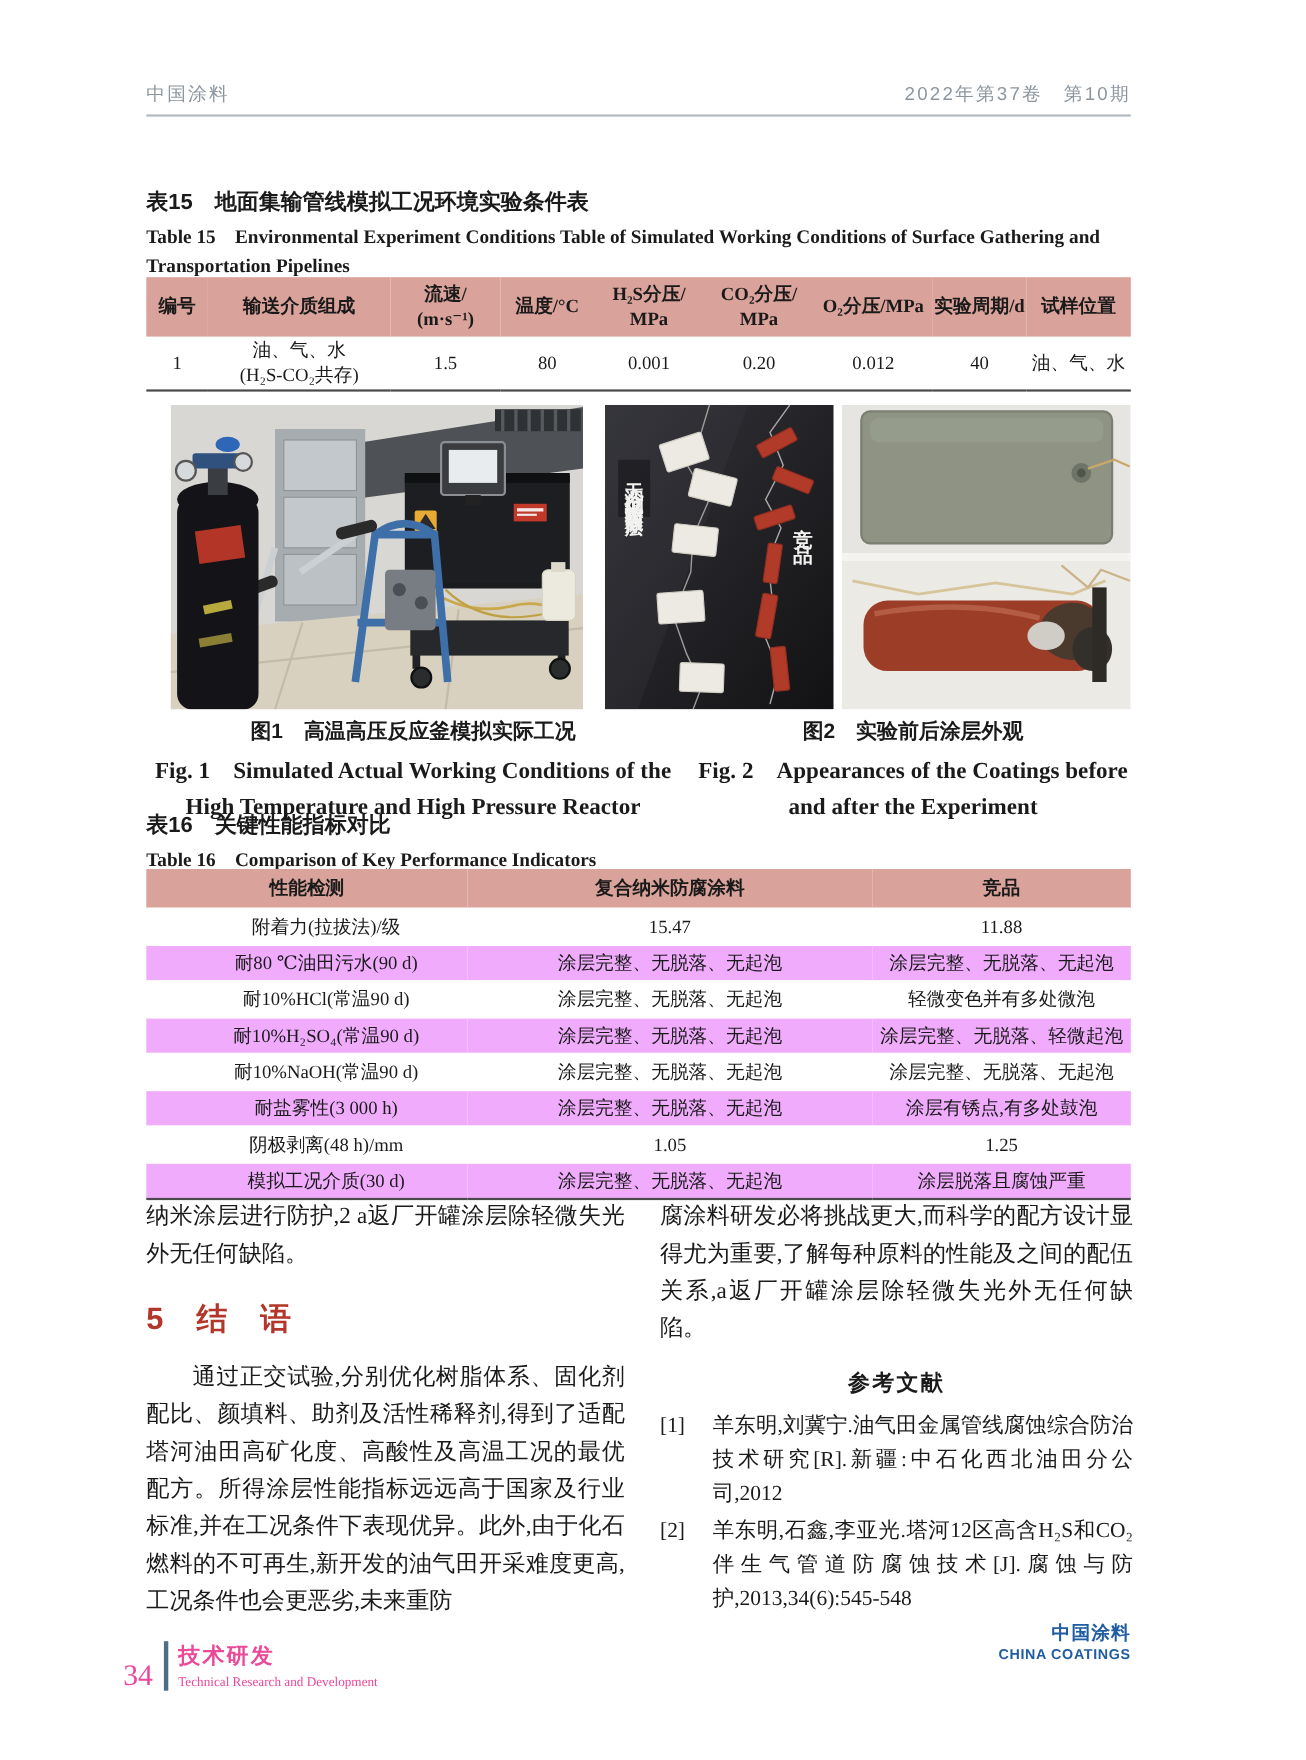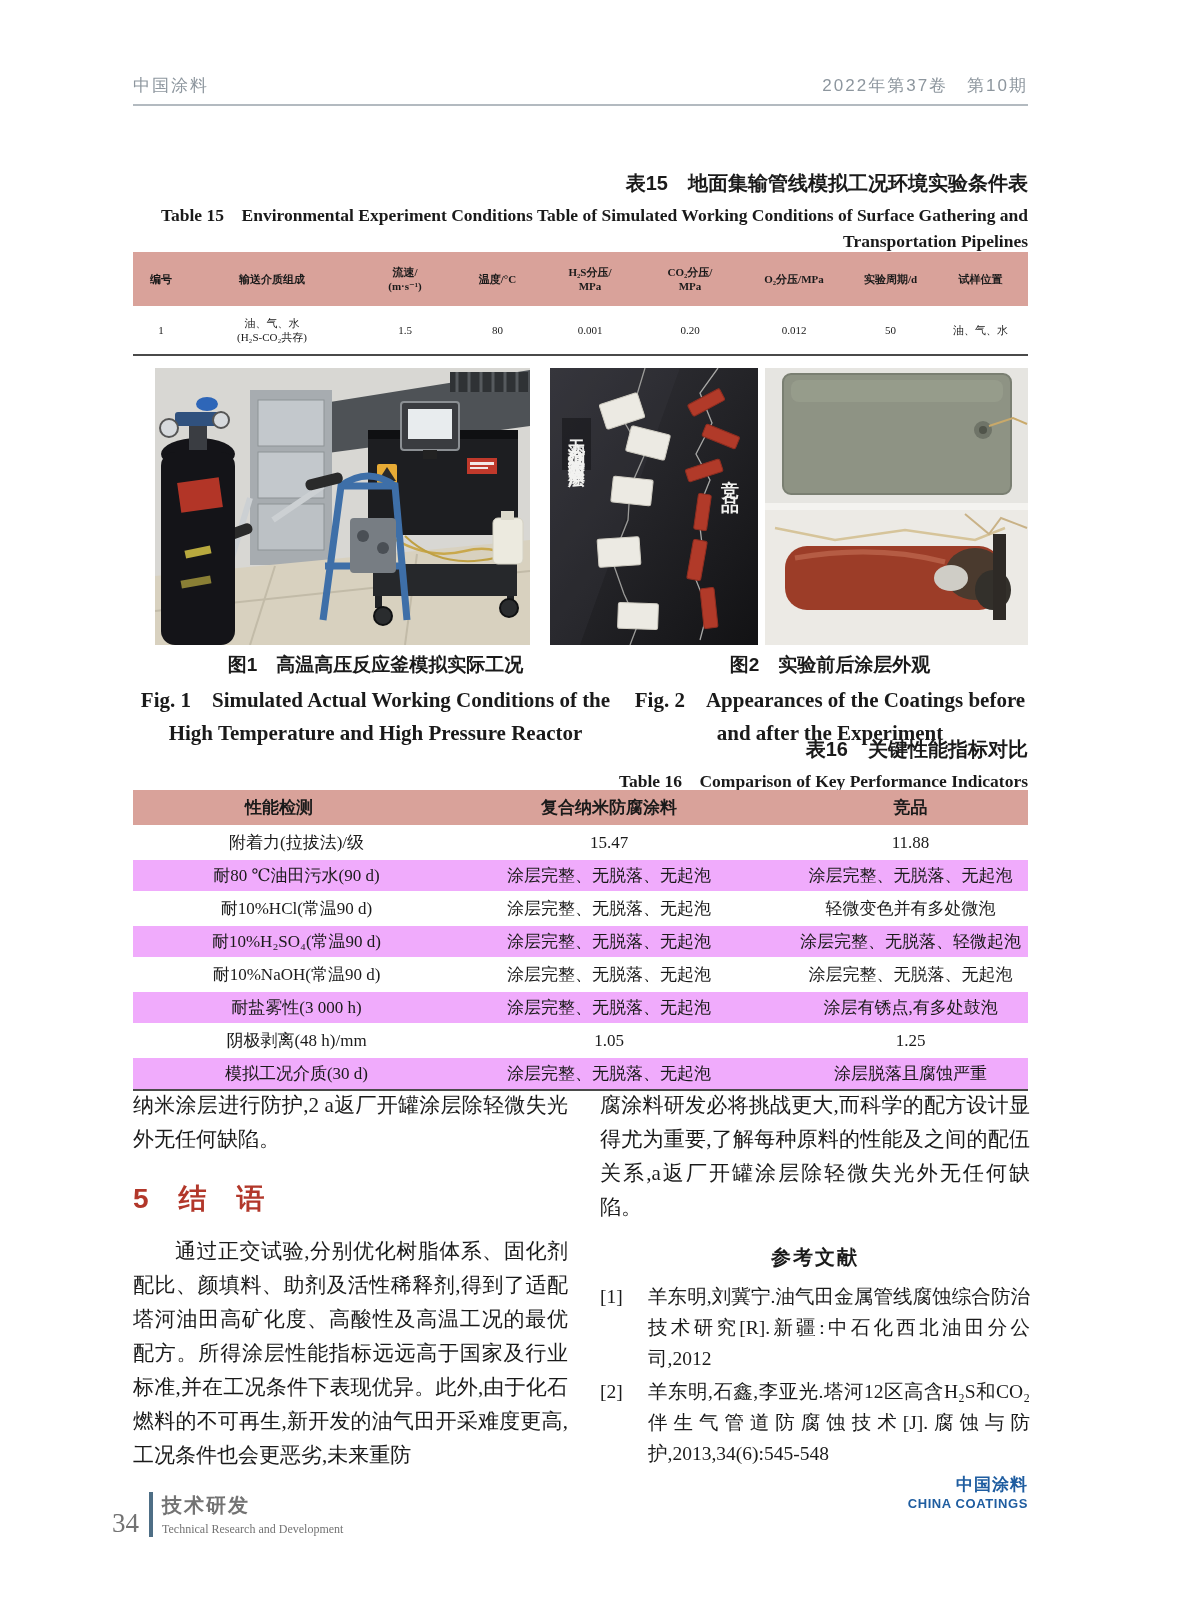--- a/index.html
+++ b/index.html
@@ -6,28 +6,28 @@
   .page{position:relative;width:1187px;height:1600px;background:#ffffff;margin:0 auto;
         font-family:"Liberation Serif","DejaVu Serif",serif;color:#1a1a1a;overflow:hidden;}
 
   
   .pagehead{position:absolute;top:74px;left:133px;width:895px;display:flex;
             justify-content:space-between;align-items:flex-end;padding-bottom:7px;
             border-bottom:2px solid #b3bac0;color:#8d969e;font-size:17px;
             font-family:"Liberation Sans","DejaVu Sans",sans-serif;letter-spacing:2px;}
 
   
-  .tbl-title{position:absolute;left:133px;width:895px;text-align:right;}
+  .tbl-title{position:absolute;left:133px;width:895px;text-align:left;}
   .t15-title{top:170px;} .t16-title{top:736px;}
   .title-zh{font-size:20px;font-weight:bold;font-family:"Liberation Sans","DejaVu Sans",sans-serif;}
   .title-en{font-size:17.5px;font-weight:bold;margin-top:5px;line-height:1.5;}
 
   
   table{border-collapse:collapse;table-layout:fixed;}
-  .table15{position:absolute;top:252px;left:133px;width:895px;font-size:11px;}
+  .table15{position:absolute;top:252px;left:133px;width:895px;font-size:17px;}
   .table15 th{background:#d9a29a;font-weight:bold;height:54px;vertical-align:middle;
               white-space:pre-line;padding:0 1px;line-height:1.3;}
   .table15 td{height:46px;text-align:center;vertical-align:middle;white-space:pre-line;
               border-bottom:2px solid #4a4a4a;line-height:1.3;}
 
   .table16{position:absolute;top:790px;left:133px;width:895px;font-size:17px;}
   .table16 th{background:#d9a29a;font-weight:bold;height:33px;vertical-align:middle;}
   .table16 td{height:29px;vertical-align:middle;text-align:center;border-top:2px solid #ffffff;}
   .table16 tr.alt td{background:#f0abfc;}
   .table16 td.lbl{text-align:center;padding-left:36px;}
@@ -63,21 +63,21 @@
   .ref{display:flex;font-size:19.5px;line-height:31px;margin-top:2px;}
   .ref-num{width:48px;flex-shrink:0;}
   .ref-text{flex:1;text-align:justify;}
   .logo{margin-top:4px;text-align:right;padding-right:2px;}
   .logo-zh{color:#1f5da0;font-size:17px;font-weight:bold;
            font-family:"Liberation Sans","DejaVu Sans",sans-serif;letter-spacing:1px;}
   .logo-en{color:#1f5da0;font-size:13px;font-weight:bold;letter-spacing:.6px;
            font-family:"Liberation Sans","DejaVu Sans",sans-serif;}
 
   
-  .pagefoot{position:absolute;top:1492px;left:112px;display:flex;align-items:stretch;color:#737373;}
+  .pagefoot{position:absolute;top:1492px;left:112px;display:flex;align-items:stretch;color:#ec4899;}
   .pagenum{font-size:27px;align-self:flex-end;margin-right:10px;line-height:1;}
   .fbar{width:4px;background:#4e6e85;margin-right:9px;}
   .f-zh{font-size:20px;font-weight:bold;font-family:"Liberation Sans","DejaVu Sans",sans-serif;letter-spacing:2px;}
   .f-en{font-size:12px;margin-top:3px;}
 </style>
 </head>
 <body>
 
 <div class="page">
 
@@ -125,21 +125,21 @@
     <tbody>
       <tr>
         <td>1</td>
         <td>油、气、水
 (H₂S-CO₂共存)</td>
         <td>1.5</td>
         <td>80</td>
         <td>0.001</td>
         <td>0.20</td>
         <td>0.012</td>
-        <td>50</td>
+        <td>40</td>
         <td>油、气、水</td>
       </tr>
     </tbody>
   </table>
 
   <div class="photos">
 
     <div class="photo photo1">
       <svg viewBox="0 0 375 277" preserveAspectRatio="none">
         <rect width="375" height="277" fill="#d8d7d3"></rect>

